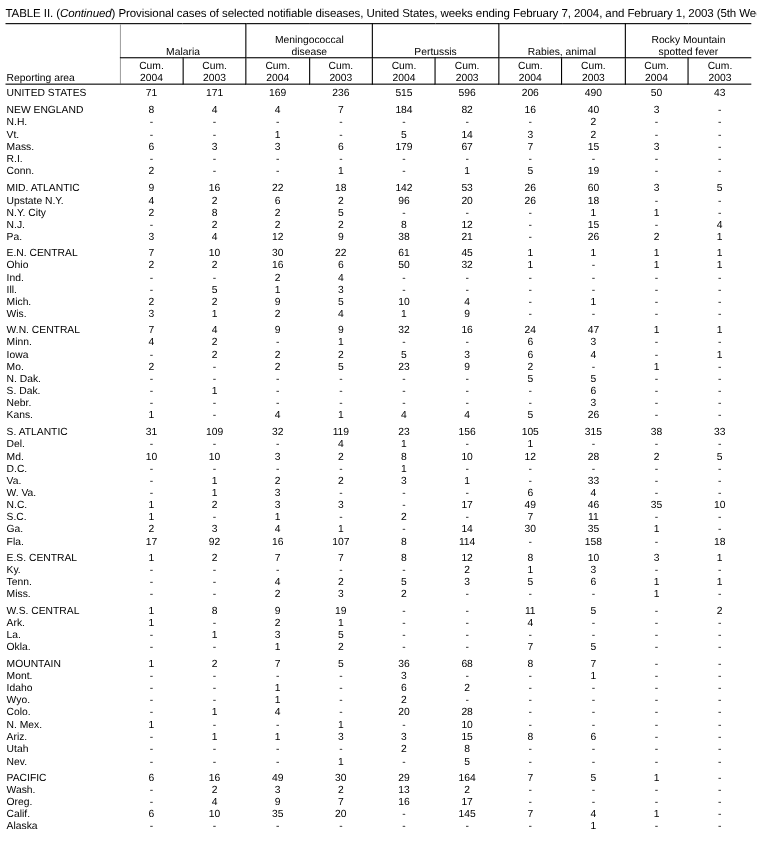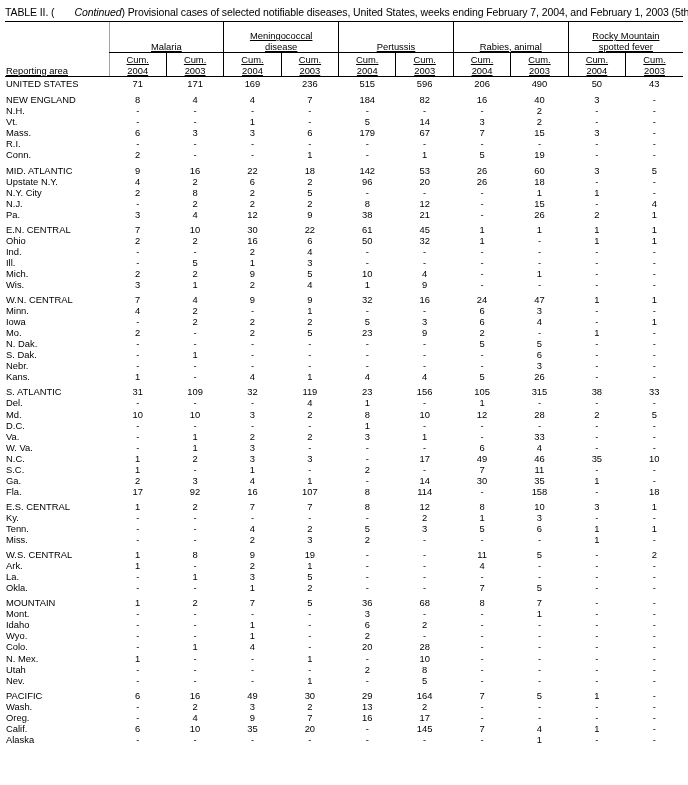--- a/index.html
+++ b/index.html
@@ -23,21 +23,21 @@
   }
 
   
   .title {
     font-size: 10.5px;
     line-height: 12.2px;
     letter-spacing: -0.1px;
     margin: 2px 0 3px 0;
     white-space: nowrap;
   }
-  .title i { font-style: italic; margin-left: 20px; }
+  .title i { font-style: italic; }
 
   
   table.tbl {
     border-collapse: collapse;
     width: 678px;
     table-layout: fixed;
     font-size: 9.4px;
   }
   table.tbl td, table.tbl th {
     padding: 0;
@@ -51,30 +51,28 @@
   col.c-num  { width: 57.4px; }
 
   
   .hdr-top td {
     text-align: center;
     font-size: 9.4px;
     line-height: 10.6px;
     height: 30px;
     vertical-align: bottom;
     padding-bottom: 1px;
-    text-decoration: underline;
   }
   .hdr-sub td {
     text-align: center;
     font-size: 9.4px;
     line-height: 10.4px;
     height: 23px;
     vertical-align: bottom;
     padding-bottom: 1px;
-    text-decoration: underline;
   }
   .hdr-sub td.area-lbl {
     text-align: left;
     padding-left: 1px;
   }
 
   .rule-top    { border-top: 1.6px solid #000; }
   .grp-rule    { border-bottom: 1px solid #000; }
   .vline-l     { border-left: 1px solid #a3a3a3; }
   .vline-r     { border-right: 1px solid #000; }
@@ -817,20 +815,33 @@
           <td>-</td>
           <td>1</td>
           <td>-</td>
           <td>10</td>
           <td>-</td>
           <td>-</td>
           <td>-</td>
           <td>-</td>
         </tr>
         <tr>
+          <td class="area">Ariz.</td>
+          <td>-</td>
+          <td>1</td>
+          <td>1</td>
+          <td>3</td>
+          <td>3</td>
+          <td>15</td>
+          <td>8</td>
+          <td>6</td>
+          <td>-</td>
+          <td>-</td>
+        </tr>
+        <tr>
           <td class="area">Utah</td>
           <td>-</td>
           <td>-</td>
           <td>-</td>
           <td>-</td>
           <td>2</td>
           <td>8</td>
           <td>-</td>
           <td>-</td>
           <td>-</td>

